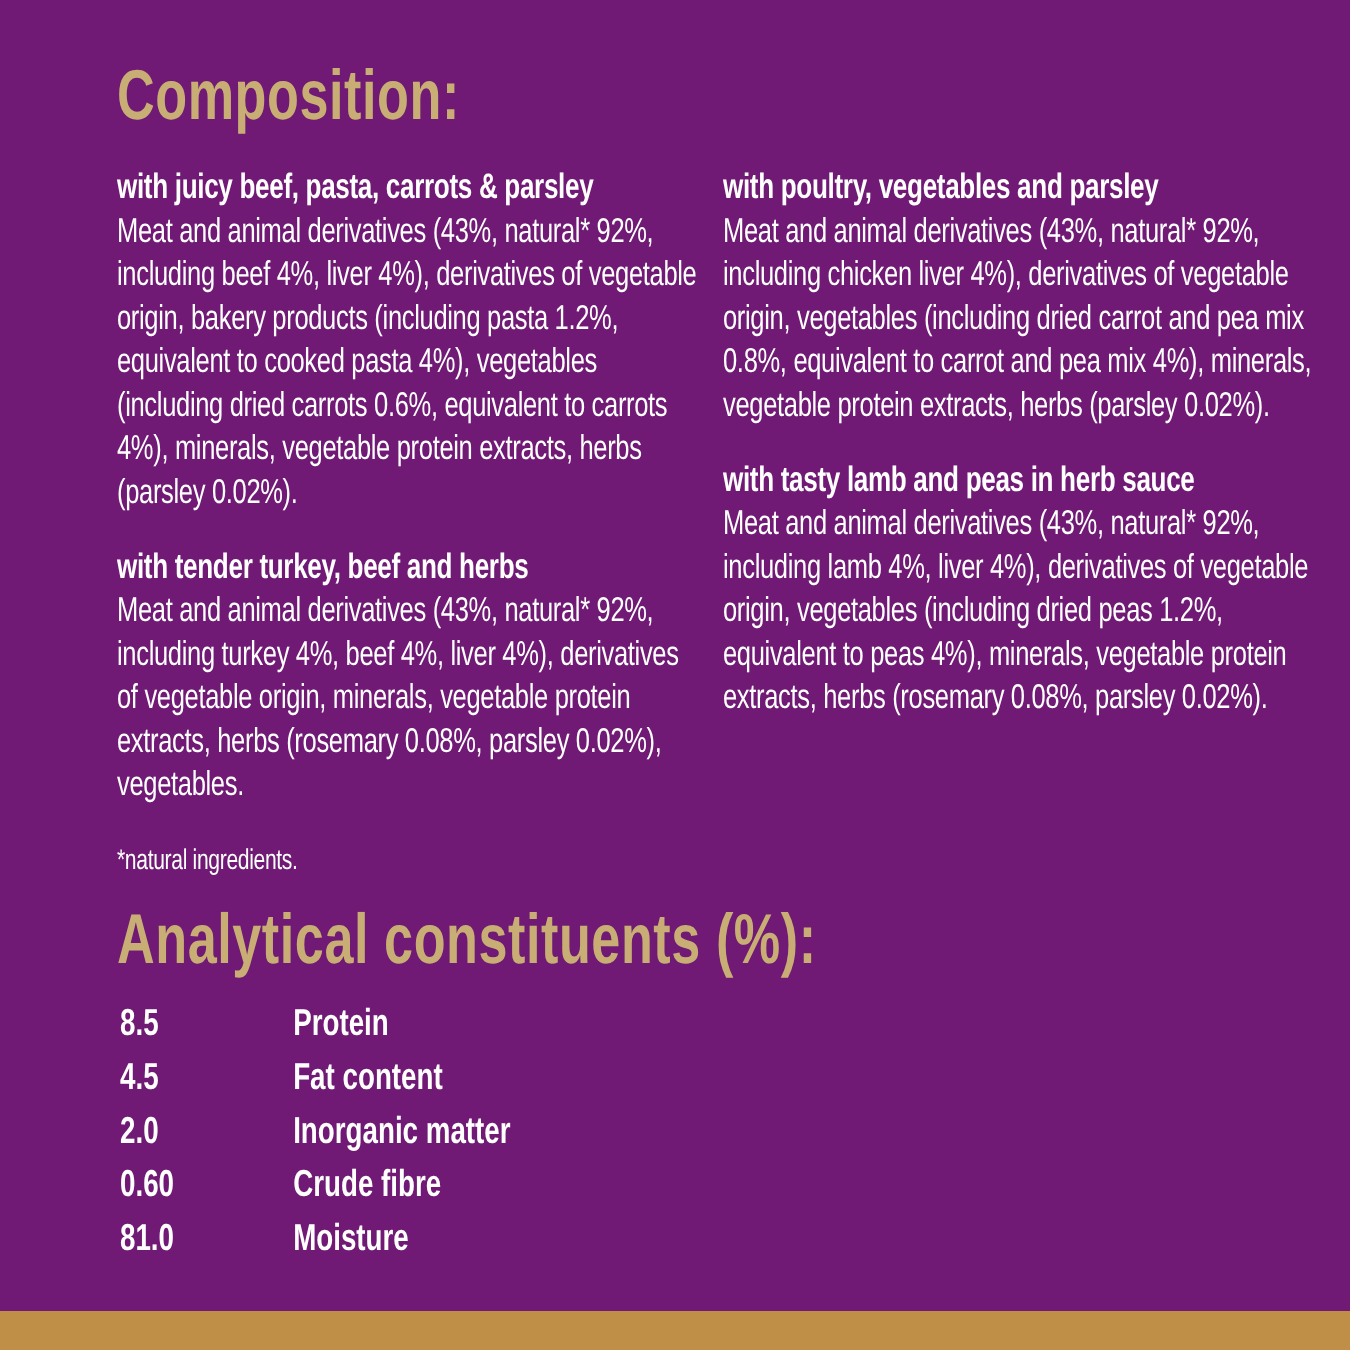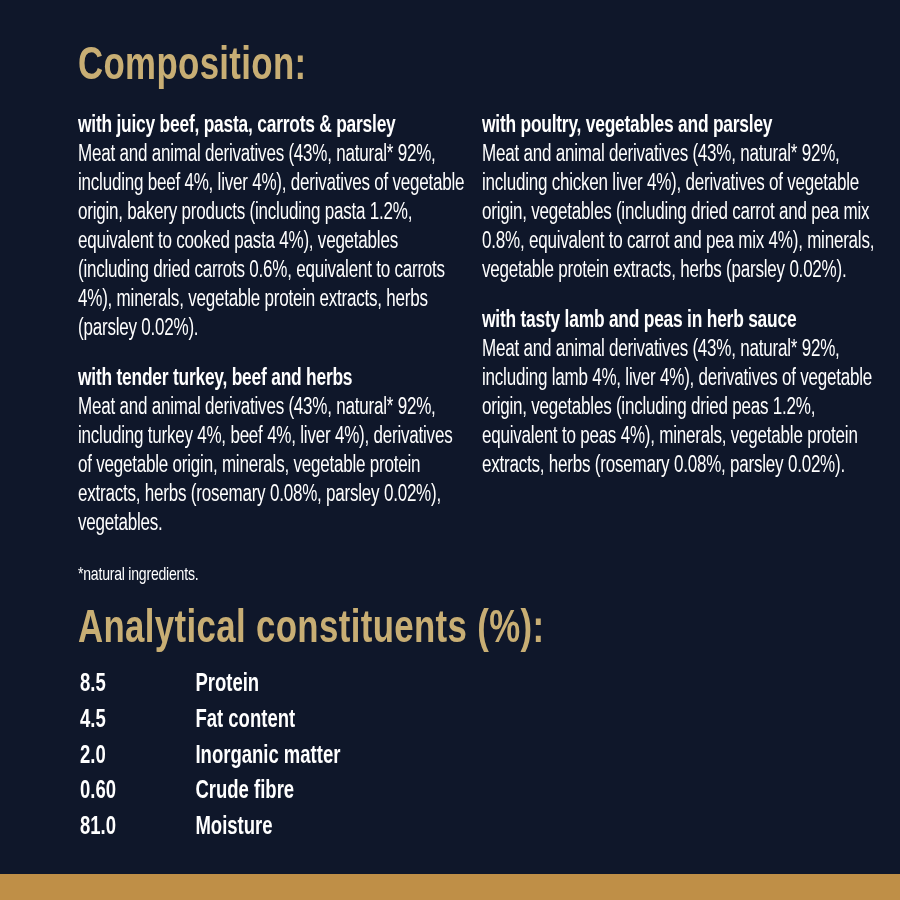--- a/index.html
+++ b/index.html
@@ -4,21 +4,21 @@
 <style>
   html, body {
     margin: 0;
     padding: 0;
     background: #000;
   }
   .canvas {
     position: relative;
     width: 900px;
     height: 900px;
-    background: #0f172a;
+    background: #701a75;
     overflow: hidden;
     font-family: "Liberation Sans", sans-serif;
     color: #ffffff;
   }
   .condensed {
     transform: scaleX(0.74);
     transform-origin: 0 0;
   }
   .page-title {
     position: absolute;

